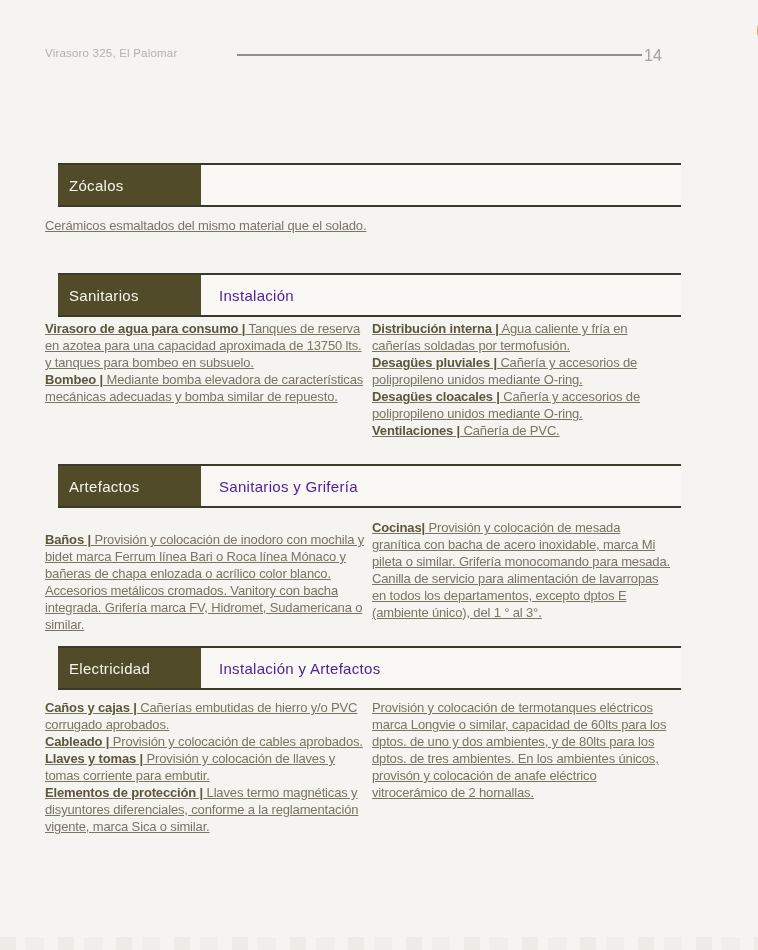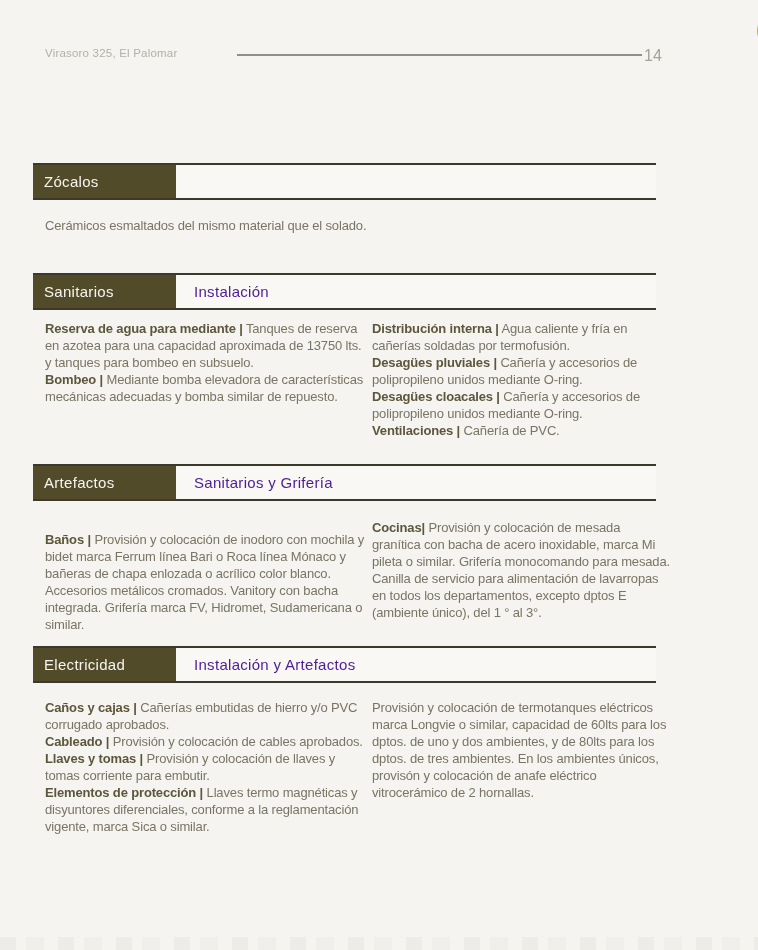--- a/index.html
+++ b/index.html
@@ -25,21 +25,21 @@
     position:absolute;left:644px;top:47px;width:24px;
     font-size:16px;color:#a5a29b;
   }
   .home-btn{
     position:absolute;top:12px;right:10px;width:37px;height:37px;
     padding:0;border:none;background:transparent;cursor:pointer;
   }
   .home-btn svg{display:block;width:37px;height:37px;}
   
   .sec-header{
-    position:absolute;left:33px;width:623px;height:37px;
+    position:absolute;left:58px;width:623px;height:44px;
     box-sizing:border-box;
     border-top:2px solid #3b382c;
     border-bottom:2px solid #3b382c;
     background:#f9f8f5;
     display:flex;align-items:stretch;
   }
   .sec-label-box{
     width:143px;flex:0 0 143px;
     background:#524b29;
     color:#f6f4ef;
@@ -52,21 +52,21 @@
     padding-left:18px;
     color:#4c1d95;font-size:15px;letter-spacing:0.3px;
   }
   
   .col{
     position:absolute;
     font-size:13px;line-height:17px;
     letter-spacing:-0.15px;
     color:#7a7464;
   }
-  .col p.spec{margin:0;}
+  .col p.spec{margin:0;text-decoration:underline;}
   .col strong.lead{font-weight:bold;color:#5d563c;}
   
   .footer-watermark{
     position:absolute;left:0;bottom:0;width:758px;height:13px;
     background:repeating-linear-gradient(90deg,
       rgba(110,105,90,0.06) 0 16px, rgba(0,0,0,0) 16px 26px,
       rgba(110,105,90,0.04) 26px 44px, rgba(0,0,0,0) 44px 58px);
   }
 </style>
 </head>
@@ -101,21 +101,21 @@
     <p class="spec"><strong class="lead"></strong><span>Cerámicos esmaltados del mismo material que el solado.</span></p>
   </div>
 
   <div class="sec-header" style="top:273px">
     <div class="sec-label-box">
       <span>Sanitarios</span>
     </div>
     <div class="sec-subtitle">Instalación</div>
   </div>
   <div class="col" style="top:320px;left:45px;width:322px">
-    <p class="spec"><strong class="lead">Reserva de agua para mediante |</strong><span> Tanques de reserva en azotea para una capacidad aproximada de 13750 lts. y tanques para bombeo en subsuelo.</span></p>
+    <p class="spec"><strong class="lead">Virasoro de agua para consumo |</strong><span> Tanques de reserva en azotea para una capacidad aproximada de 13750 lts. y tanques para bombeo en subsuelo.</span></p>
     <p class="spec"><strong class="lead">Bombeo |</strong><span> Mediante bomba elevadora de características mecánicas adecuadas y bomba similar de repuesto.</span></p>
   </div>
   <div class="col" style="top:320px;left:372px;width:298px">
     <p class="spec"><strong class="lead">Distribución interna |</strong><span> Agua caliente y fría en cañerías soldadas por termofusión.</span></p>
     <p class="spec"><strong class="lead">Desagües pluviales |</strong><span> Cañería y accesorios de polipropileno unidos mediante O-ring.</span></p>
     <p class="spec"><strong class="lead">Desagües cloacales |</strong><span> Cañería y accesorios de polipropileno unidos mediante O-ring.</span></p>
     <p class="spec"><strong class="lead">Ventilaciones |</strong><span> Cañería de PVC.</span></p>
   </div>
 
   <div class="sec-header" style="top:464px">

